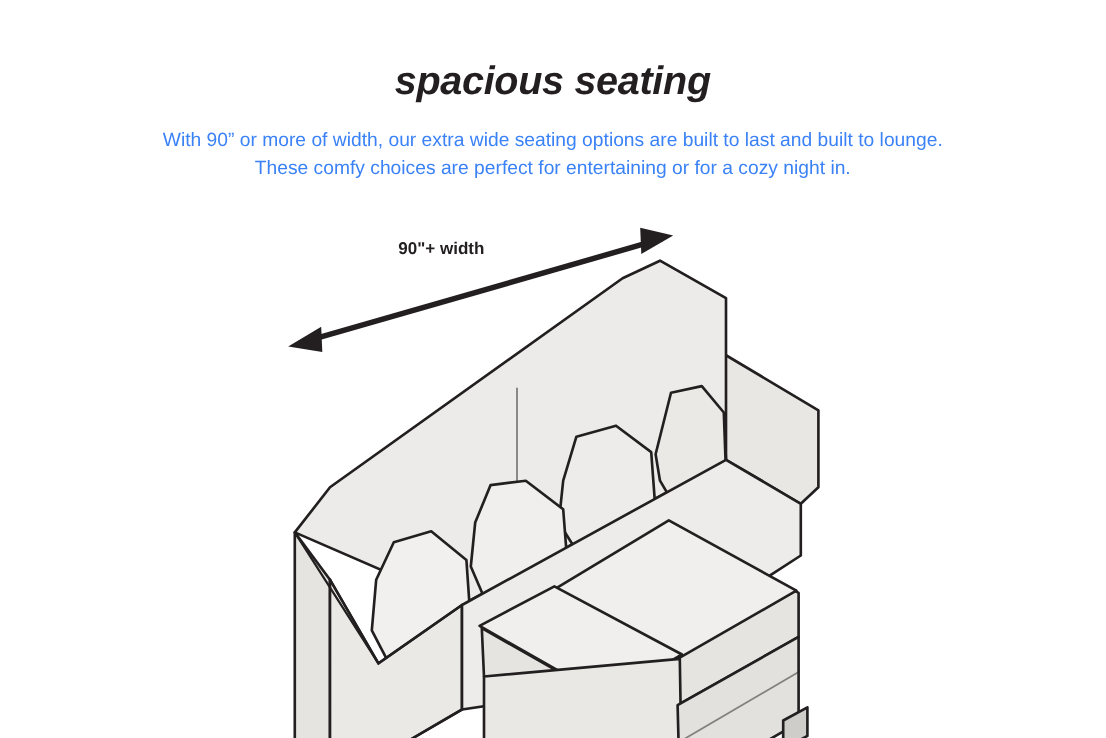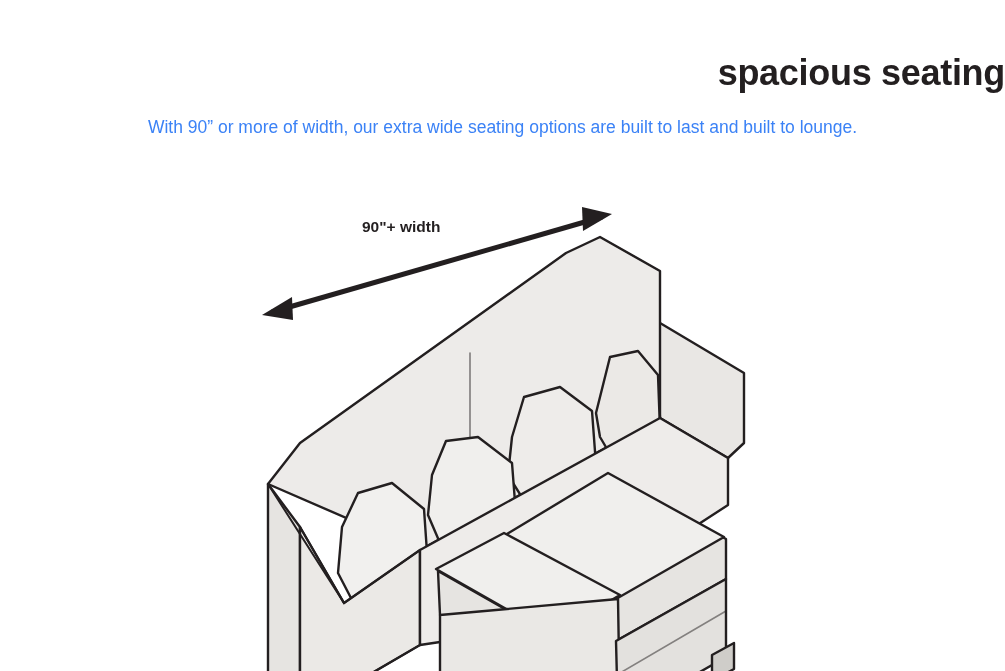--- a/index.html
+++ b/index.html
@@ -17,25 +17,26 @@
   }
   .page {
     position: absolute;
     inset: 0;
   }
   .headline {
     position: absolute;
     top: 52px;
     left: 0;
     width: 100%;
-    text-align: right;
+    text-align: center;
     font-size: 36px;
     font-weight: bold;
     letter-spacing: -0.3px;
     color: #231f20;
+    font-style: italic;
   }
   .subcopy {
     position: absolute;
     top: 115px;
     left: 50%;
     transform: translateX(-50%);
     width: 830px;
     text-align: center;
     font-size: 17.5px;
     line-height: 25px;
@@ -62,20 +63,21 @@
 </style>
 </head>
 <body>
 
 <div class="page">
 
   <div class="headline">spacious seating</div>
 
   <div class="subcopy">
     <span class="line">With 90” or more of width, our extra wide seating options are built to last and built to lounge.</span>
+    <span class="line">These comfy choices are perfect for entertaining or for a cozy night in.</span>
   </div>
 
   <div class="illustration">
     <svg width="1005" height="496" viewBox="0 0 1005 496" xmlns="http://www.w3.org/2000/svg">
 
       <g>
         <line x1="272" y1="137" x2="602" y2="42" stroke="#231f20" stroke-width="5"></line>
         <polygon points="262,140 292,122 293,145" fill="#231f20"></polygon>
         <polygon points="612,39 582,32 583,56" fill="#231f20"></polygon>
       </g>

